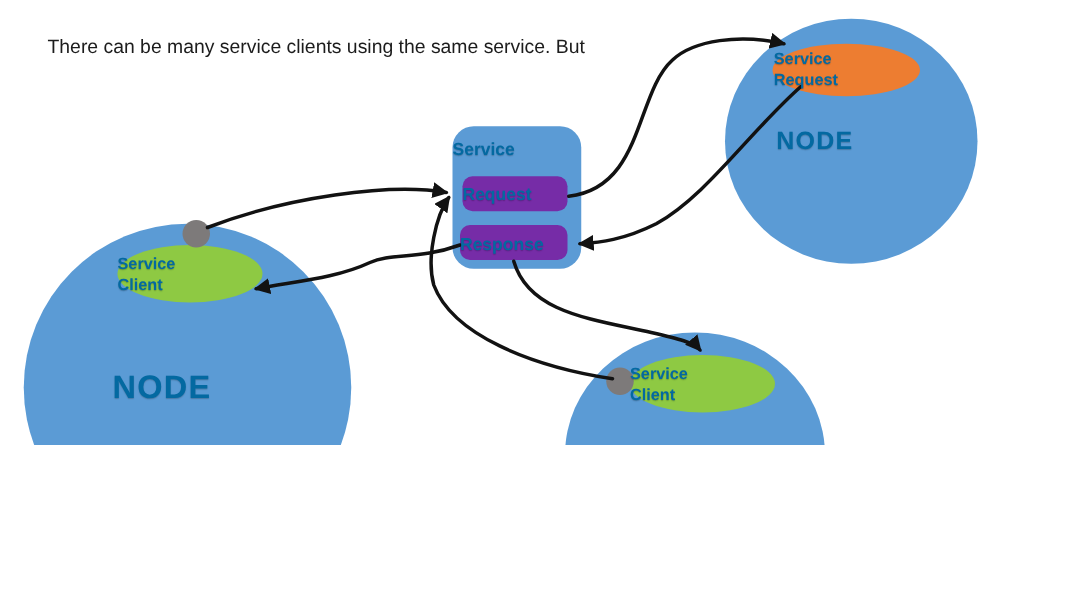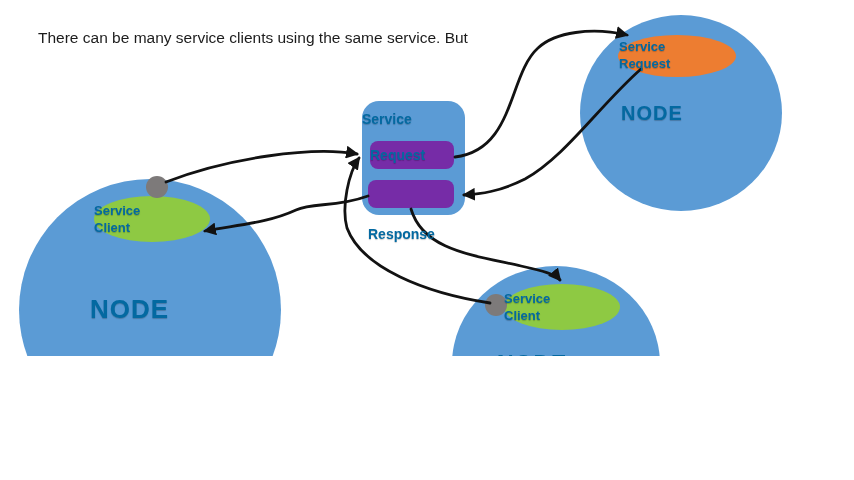--- a/index.html
+++ b/index.html
@@ -46,21 +46,21 @@
     line-height: 17px;
   }
   .ellipse-left   { left: 94px;  top: 202px; width: 117px; }
   .ellipse-right  { left: 619px; top: 38px;  width: 117px; }
   .ellipse-bottom { left: 504px; top: 290px; width: 117px; }
   .panel-title    { left: 362px; top: 111px; width: 103px; font-size: 14px; }
   .msg-label {
     font-size: 14px;
   }
   .msg-request  { left: 370px; top: 147px; width: 84px; }
-  .msg-response { left: 368px; top: 187px; width: 86px; margin-top: 39px; }
+  .msg-response { left: 368px; top: 187px; width: 86px; }
 </style>
 </head>
 <body>
 
 <div id="stage">
 
   <svg id="diagram-svg" width="854" height="480" viewBox="0 0 854 480">
     <defs>
       <marker id="ah" viewBox="0 0 10 10" refX="8.5" refY="5" markerWidth="4.6" markerHeight="4.6" orient="auto">
         <path d="M0,0 L10,5 L0,10 z" fill="#121212"></path>

